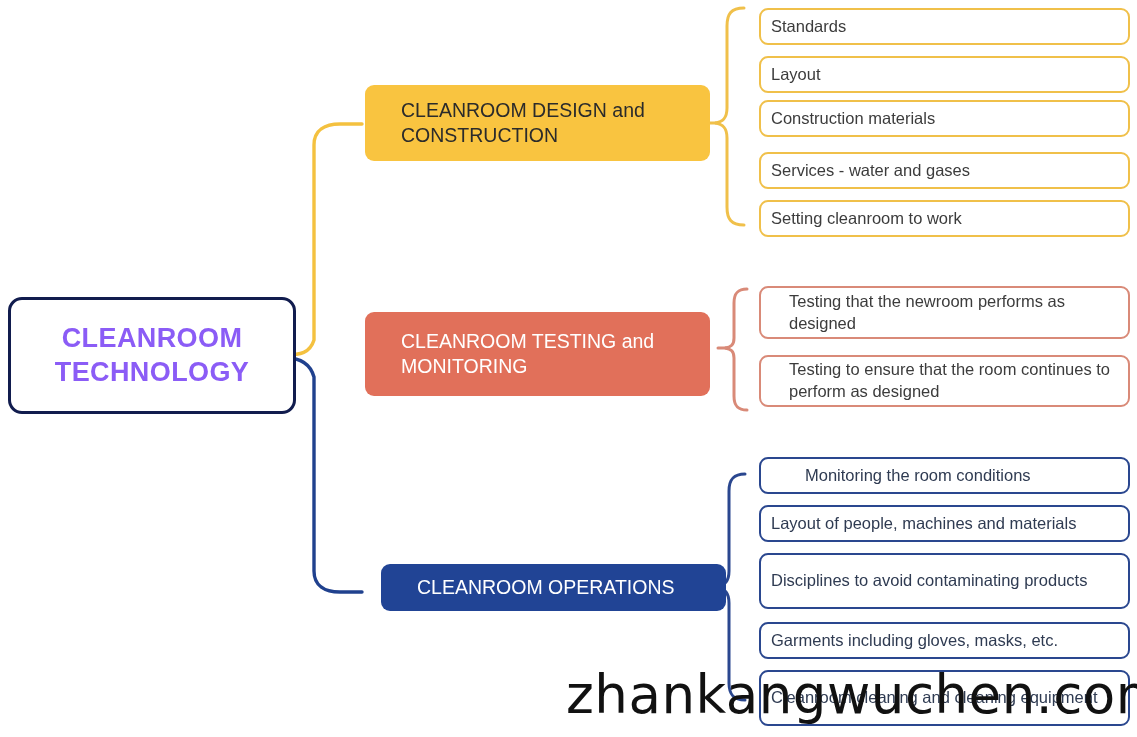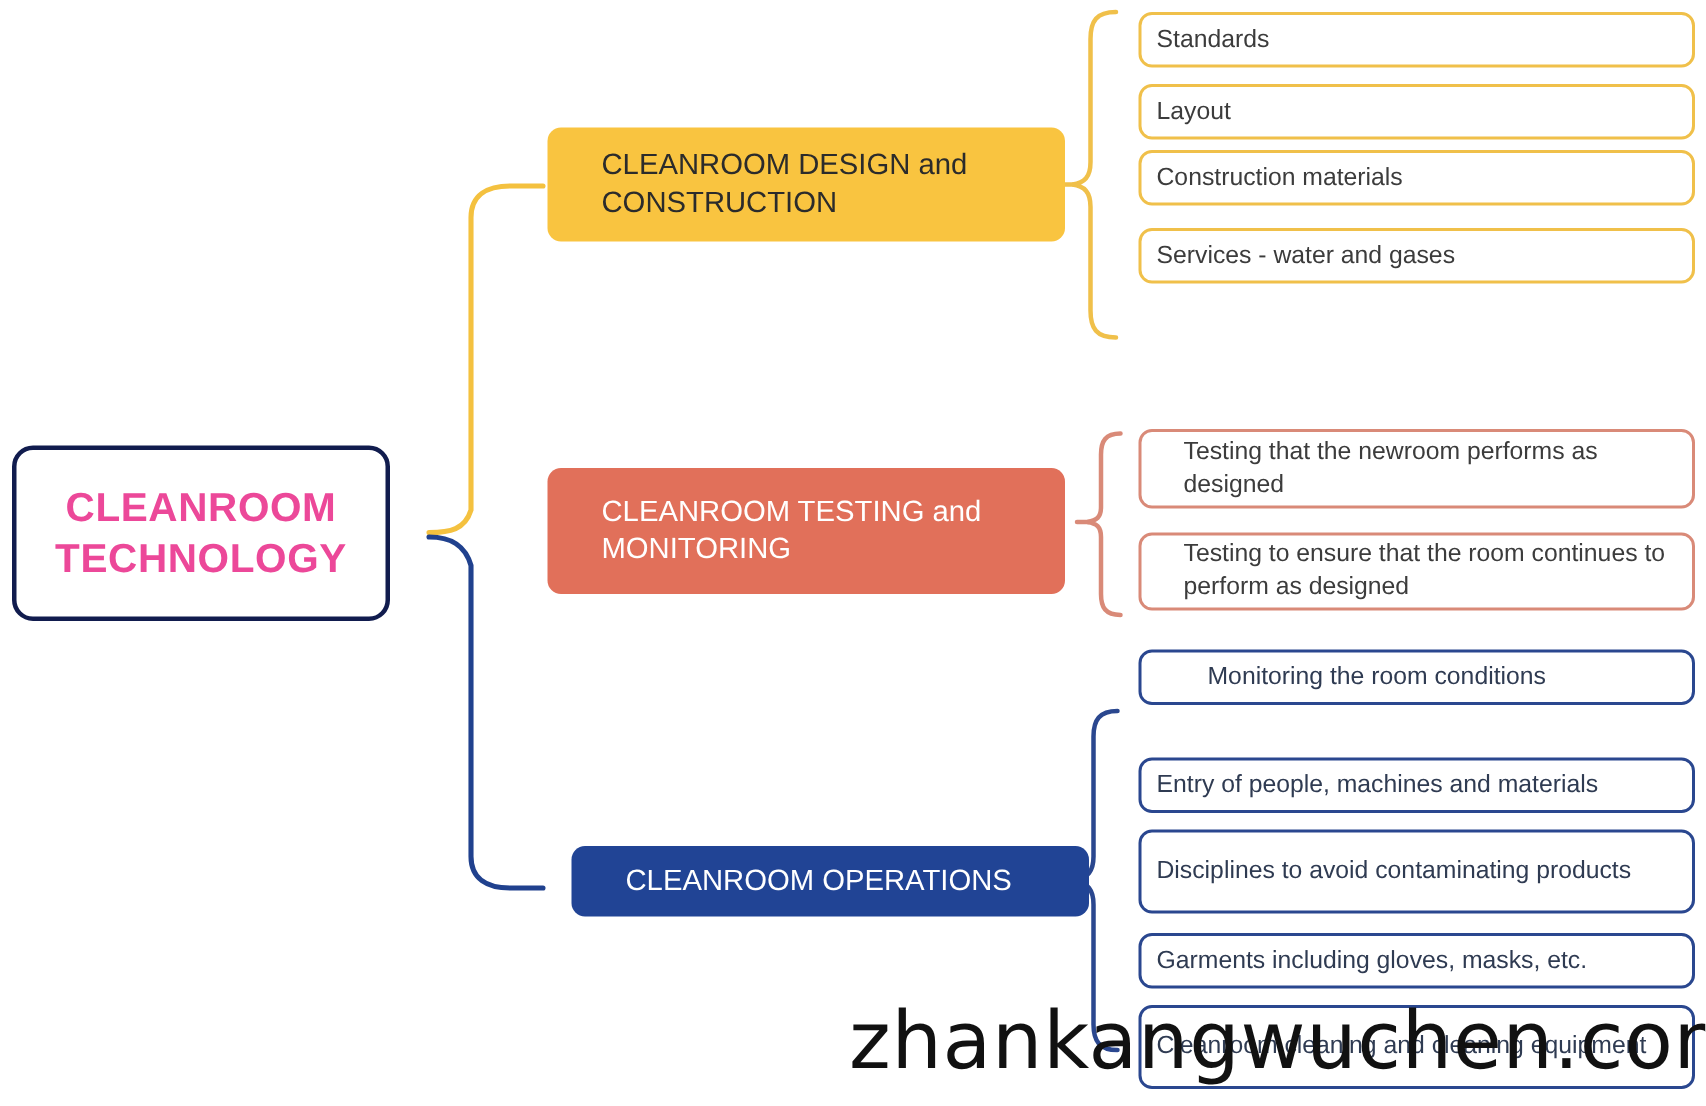--- a/index.html
+++ b/index.html
@@ -24,31 +24,31 @@
     width: 1137px;
     height: 737px;
     pointer-events: none;
   }
 
   
   .root-node {
     position: absolute;
     left: 8px;
     top: 297px;
-    width: 252px;
+    width: 288px;
     height: 117px;
     box-sizing: border-box;
     border: 3px solid #111c4e;
     border-radius: 14px;
     background: #ffffff;
     display: flex;
     align-items: center;
     justify-content: center;
     text-align: center;
-    color: #ec4899;
+    color: #8b5cf6;
     font-size: 27px;
     font-weight: bold;
     line-height: 1.25;
     letter-spacing: 0.4px;
   }
 
   
   .branch {
     position: absolute;
     box-sizing: border-box;
@@ -170,33 +170,36 @@
   </div>
   <div class="leaf leaf-yellow" style="top:56px;height:37px;">
     <span>Layout</span>
   </div>
   <div class="leaf leaf-yellow" style="top:100px;height:37px;">
     <span>Construction materials</span>
   </div>
   <div class="leaf leaf-yellow" style="top:152px;height:37px;">
     <span>Services - water and gases</span>
   </div>
+  <div class="leaf leaf-yellow" style="top:200px;height:37px;">
+    <span>Setting cleanroom to work</span>
+  </div>
 
   <div class="leaf leaf-coral" style="top:286px;height:53px;">
     <span>Testing that the newroom performs as designed</span>
   </div>
   <div class="leaf leaf-coral" style="top:355px;height:52px;">
     <span>Testing to ensure that the room continues to perform as designed</span>
   </div>
 
-  <div class="leaf leaf-navy" style="top:433px;height:37px;padding-left:44px;">
+  <div class="leaf leaf-navy" style="top:457px;height:37px;padding-left:44px;">
     <span>Monitoring the room conditions</span>
   </div>
   <div class="leaf leaf-navy" style="top:505px;height:37px;">
-    <span>Entry of people, machines and materials</span>
+    <span>Layout of people, machines and materials</span>
   </div>
   <div class="leaf leaf-navy" style="top:553px;height:56px;">
     <span>Disciplines to avoid contaminating products</span>
   </div>
   <div class="leaf leaf-navy" style="top:622px;height:37px;">
     <span>Garments including gloves, masks, etc.</span>
   </div>
   <div class="leaf leaf-navy" style="top:670px;height:56px;">
     <span>Cleanroom cleaning and cleaning equipment</span>
   </div>

